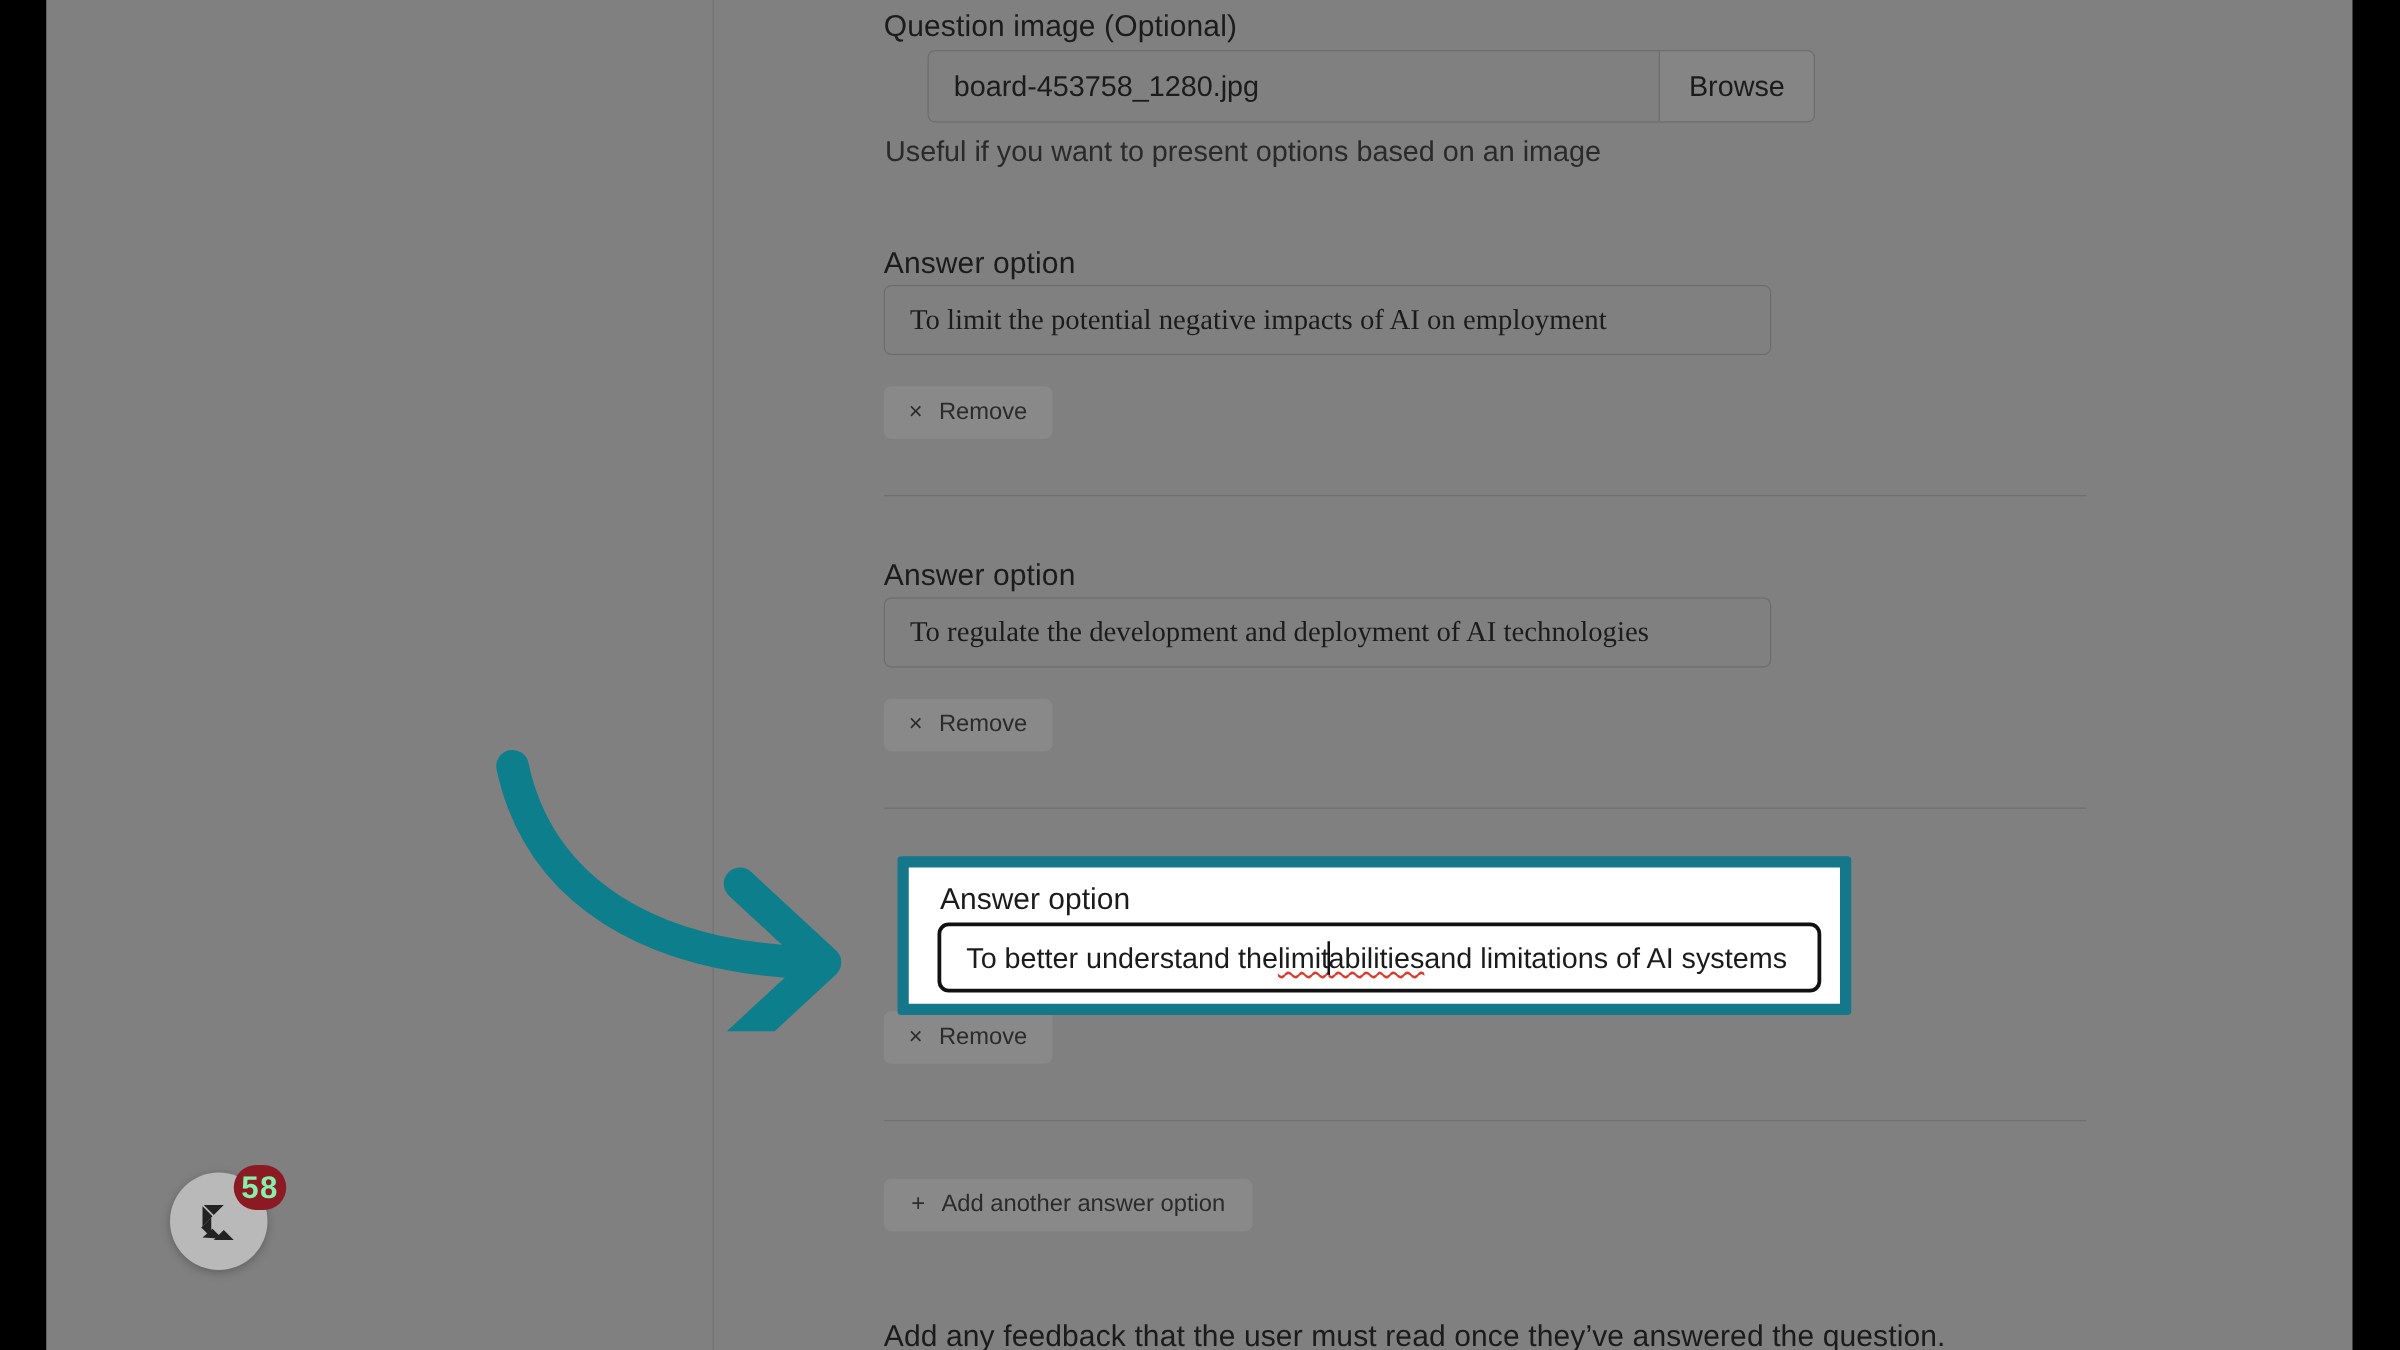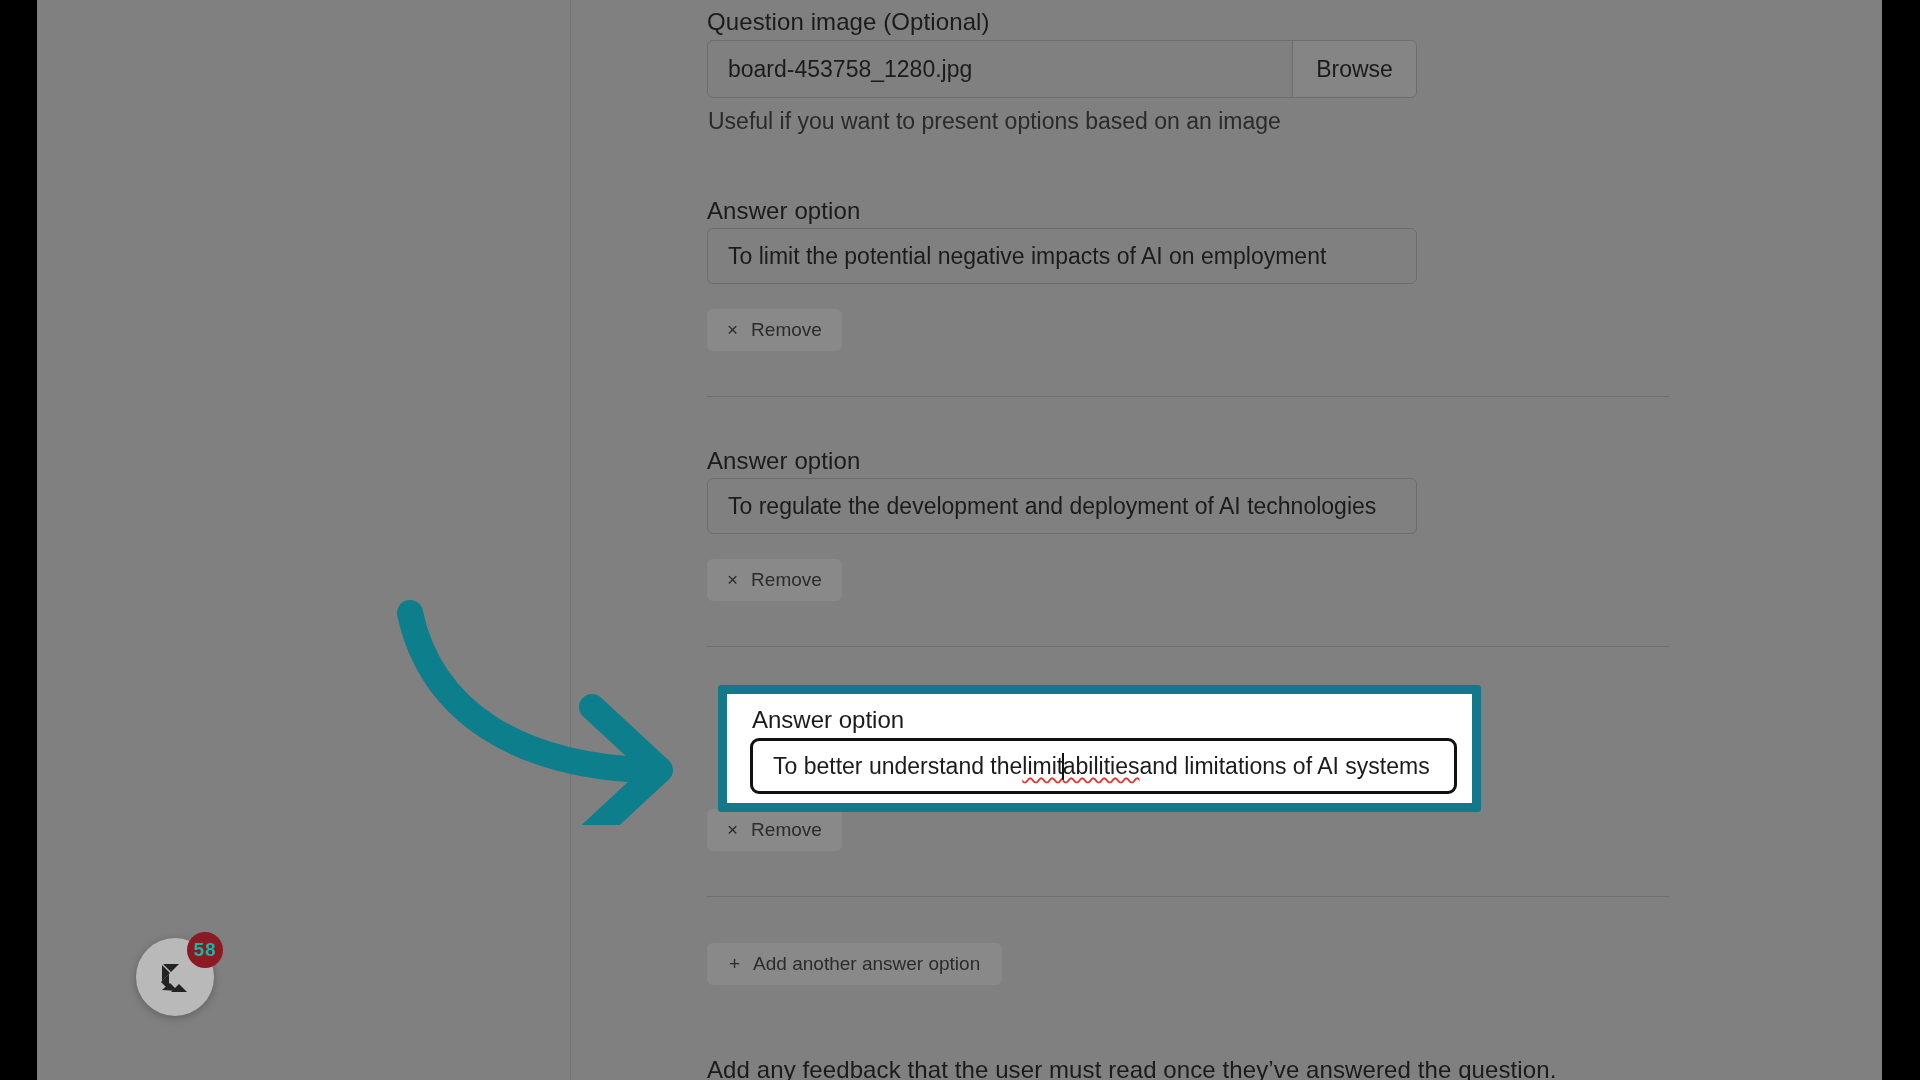--- a/index.html
+++ b/index.html
@@ -27,40 +27,40 @@
 
   .field-label {
     font-size:24px; color:#1b1b1b; letter-spacing:.1px;
     line-height:1.25;
   }
   .help-text { font-size:23px; color:#2a2a2a; }
 
   
   .file-row {
     display:flex; width:710px; height:58px;
-    border:1px solid #6d6d6d; border-radius:6px; overflow:hidden;
+    border:1px solid #6d6d6d; border-radius:6px; overflow:hidden;margin-left:35px;
   }
   .file-name {
     flex:1; display:flex; align-items:center;
     padding:0 20px; font-size:23px; color:#1b1b1b;
     background:transparent;
   }
   .browse-btn {
     width:124px; display:flex; align-items:center; justify-content:center;
     font-size:23px; color:#1b1b1b;
     border-left:1px solid #6d6d6d; background:rgba(255,255,255,.045);
     cursor:pointer;
   }
 
   
   .answer-input {
     width:710px; height:56px;
     border:1px solid #6d6d6d; border-radius:6px;
     display:flex; align-items:center; padding:0 20px;
-    font-size:23px; color:#1b1b1b; background:transparent;
+    font-size:23px; color:#1b1b1b; background:transparent;font-family:Liberation Serif, serif;
   }
 
   .remove-btn {
     display:inline-flex; align-items:center; gap:13px;
     height:42px; padding:0 20px; border-radius:6px;
     background:rgba(255,255,255,.075);
     font-size:19px; color:#2b2b2b; cursor:pointer;
   }
   .remove-x { font-size:19px; color:#2b2b2b; }
 
@@ -114,21 +114,21 @@
     width:78px; height:78px; border-radius:50%;
     background:#b9b9b9;
     box-shadow:0 2px 8px rgba(0,0,0,.25);
     cursor:pointer;
   }
   #launcher svg { position:absolute; left:13px; top:12px; }
   #launcher-badge {
     position:absolute; left:51px; top:-6px;
     min-width:36px; height:36px; padding:0 6px;
     border-radius:18px; background:#8c1a22;
-    color:#14b8a6; font-size:19px; font-weight:bold;
+    color:#86efac; font-size:25px; font-weight:bold;
     display:flex; align-items:center; justify-content:center;
     letter-spacing:1px;
   }
 </style>
 </head>
 <body>
 
 <div id="screen">
 
   <div id="page">

